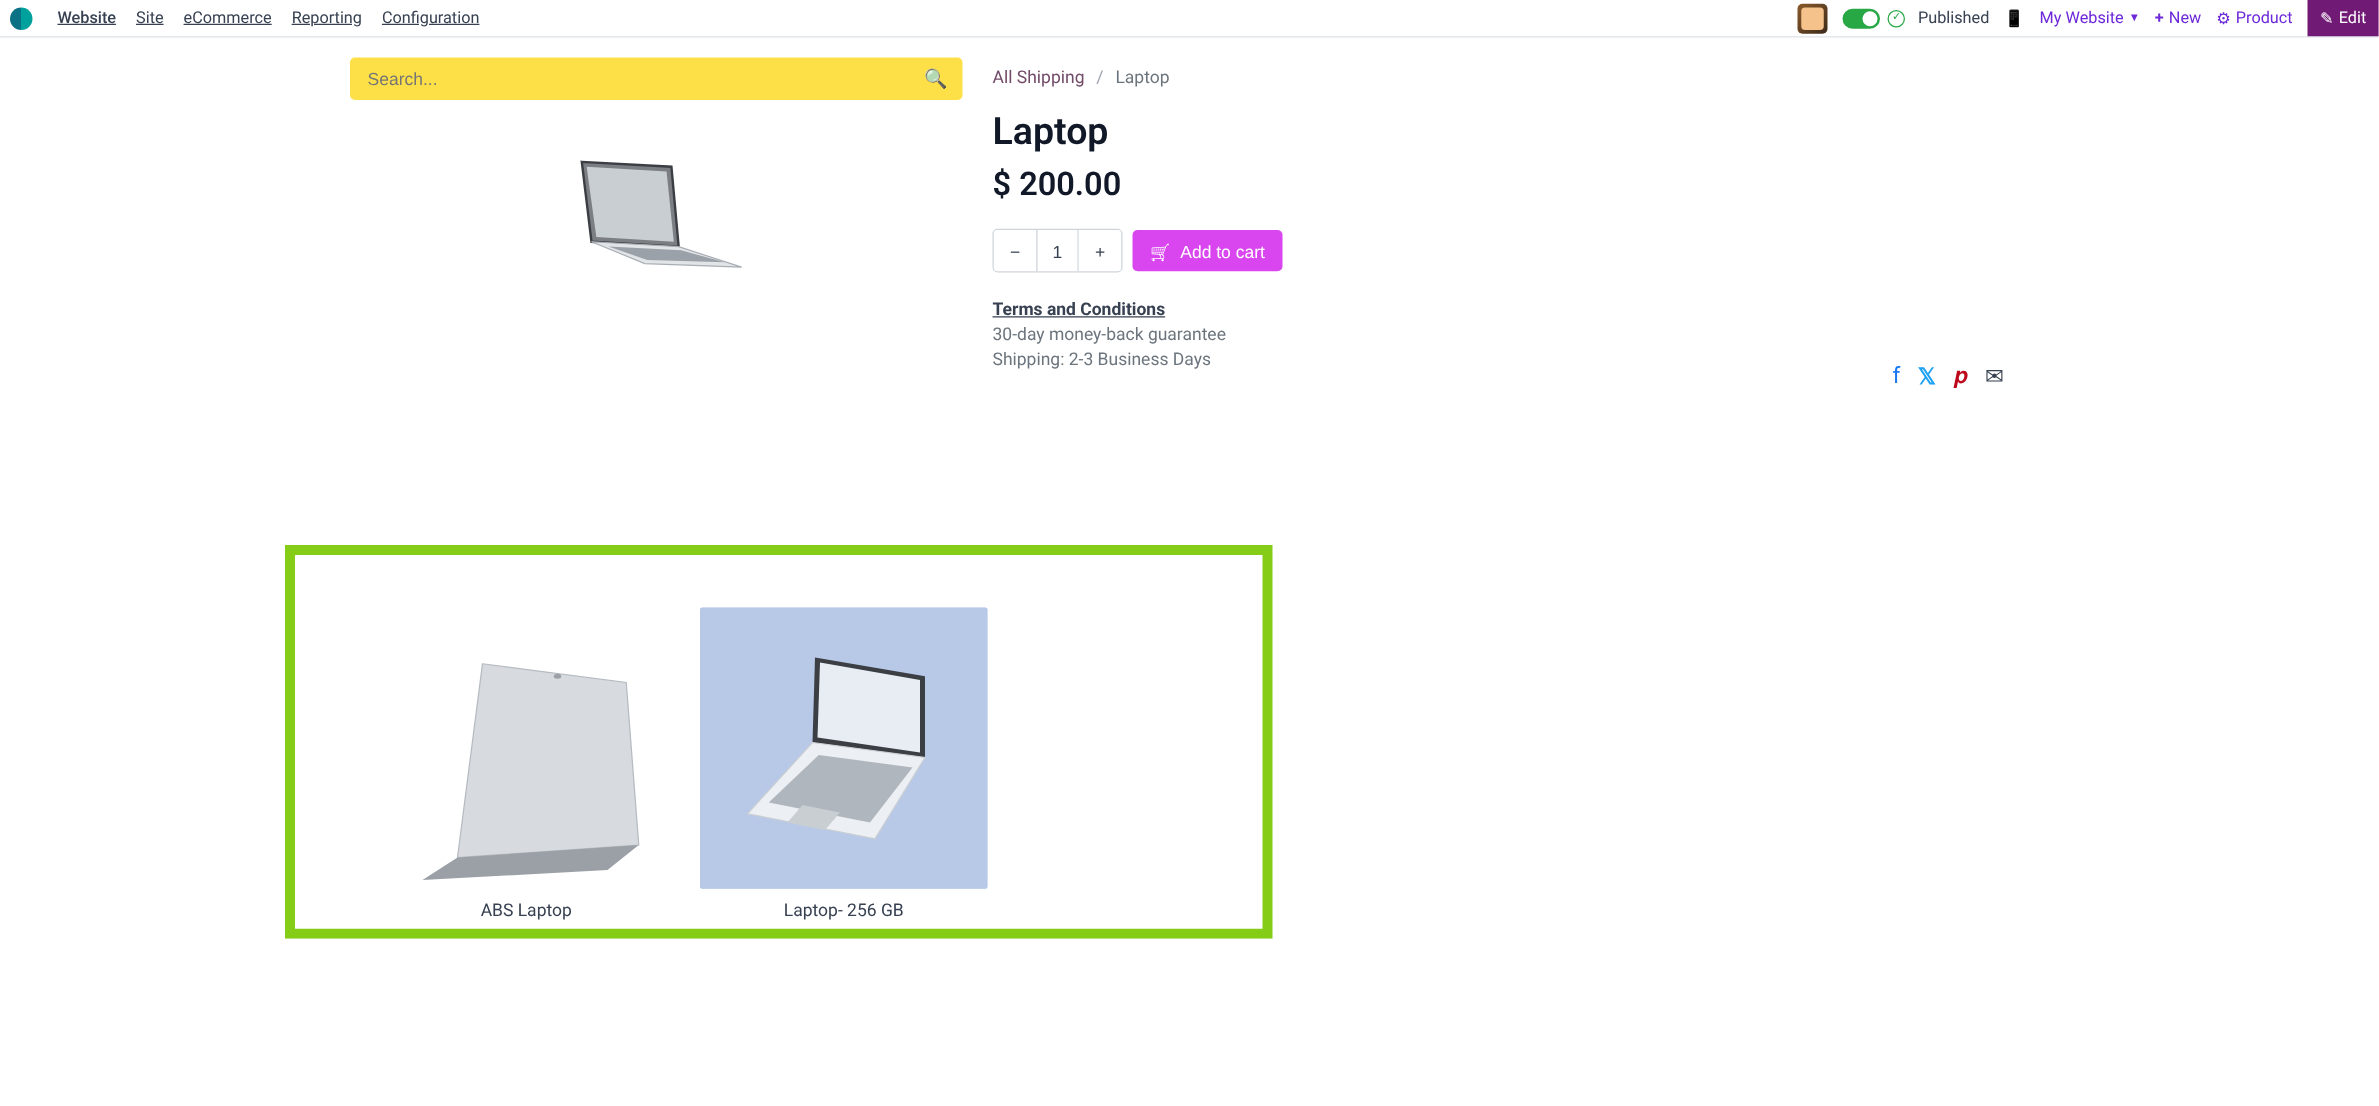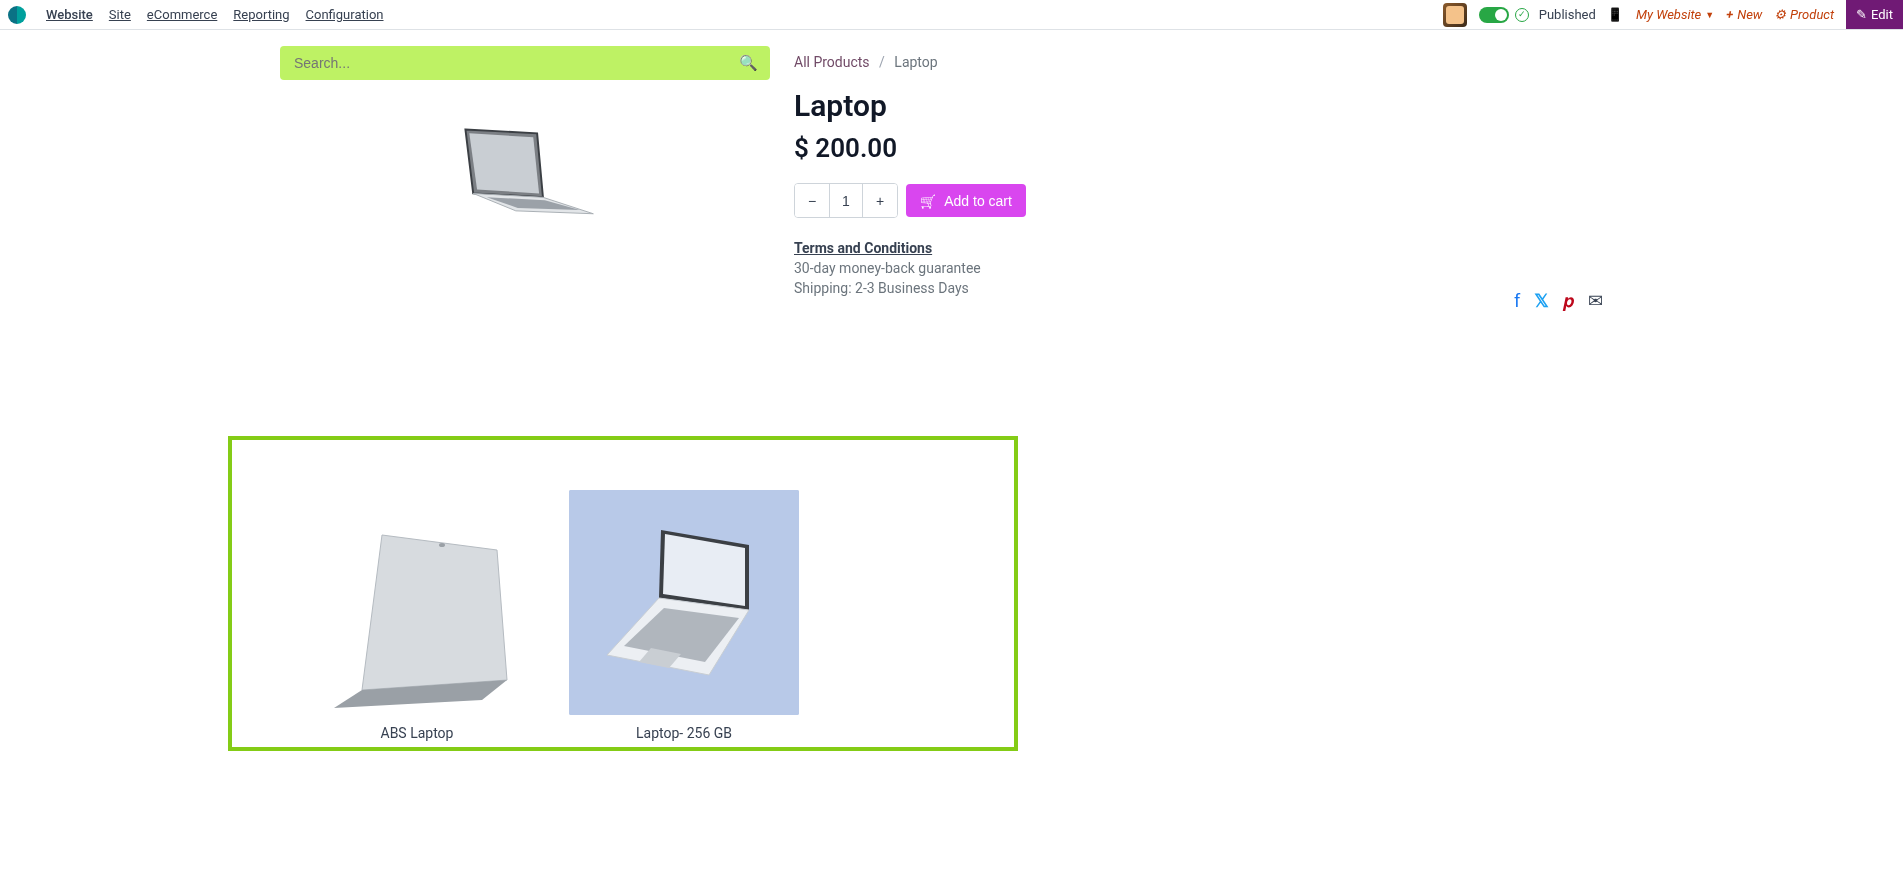--- a/index.html
+++ b/index.html
@@ -49,40 +49,40 @@
     width: 14px; height: 14px; border-radius: 50%;
     border: 1.5px solid #28a745; display: inline-flex;
     align-items: center; justify-content: center;
     margin-right: 4px;
   }
   .check-badge::after {
     content: "✓"; font-size: 9px; color: #28a745; line-height: 1;
   }
   .pub-group { display: flex; align-items: center; gap: 6px; cursor: pointer; }
   .pub-label { color: #374151; }
-  .top-item { display: flex; align-items: center; gap: 4px; cursor: pointer; color: #c2410c; font-style: italic; }
+  .top-item { display: flex; align-items: center; gap: 4px; cursor: pointer; color: #6d28d9; }
   .caret-down { font-size: 9px; }
   .edit-btn {
     height: 100%; background: #701a75; color: #fff;
     display: flex; align-items: center; gap: 4px;
     padding: 0 10px; cursor: pointer;
   }
   .icon-mobile::before { content: "📱"; font-size: 13px; filter: grayscale(1) brightness(0.4); }
   .icon-plus::before { content: "+"; font-weight: 600; }
   .icon-gear::before { content: "⚙"; }
   .icon-pencil::before { content: "✎"; }
   .content-row {
     display: flex; align-items: flex-start;
     gap: 24px; padding: 16px 280px 0 280px;
   }
   .left-col { flex: 0 0 490px; }
   .right-col { flex: 1; }
   .search-wrap {
     display: flex; align-items: center;
-    background: #bef264; border-radius: 4px;
+    background: #fde047; border-radius: 4px;
     height: 34px; padding: 0 12px;
   }
   .search-input {
     flex: 1; border: none; background: transparent;
     outline: none; font-size: 14px; color: #6c757d;
   }
   .search-icon { font-size: 15px; color: #374151; cursor: pointer; }
   .breadcrumb { font-size: 14px; margin-top: 8px; }
   .breadcrumb a { color: #714b67; text-decoration: none; cursor: pointer; }
   .breadcrumb .sep { color: #9ca3af; margin: 0 6px; }
@@ -123,22 +123,22 @@
   .fb { color: #1877f2; }
   .tw { color: #1da1f2; font-weight: bold; }
   .pin { color: #bd081c; }
   .mail { color: #374151; }
   .product-image-area {
     display: flex; justify-content: center; margin-top: 40px;
   }
   .laptop-svg { width: 155px; height: 110px; }
   .related-box {
     margin: 140px 0 0 228px; width: 790px; height: 315px;
-    border: 4px solid #84cc16;
-    display: flex; gap: 37px; padding: 50px 70px 6px 70px;
+    border: 8px solid #84cc16;
+    display: flex; gap: 24px; padding: 50px 70px 6px 70px;
     align-items: flex-end;
   }
   .related-item { width: 230px; display: flex; flex-direction: column; align-items: center; }
   .related-img1, .related-img2 { width: 230px; height: 225px; }
   .related-img2 { background: #b8c9e8; border-radius: 2px; }
   .related-name { font-size: 14px; color: #374151; margin-top: 10px; }
 </style>
 </head>
 <body>
 
@@ -189,21 +189,21 @@
         <polygon points="18,8 92,12 98,78 26,74" fill="#7b7f84" stroke="#3b3f44" stroke-width="2"></polygon>
         <polygon points="22,12 88,16 94,74 30,70" fill="#c9ced3"></polygon>
         <polygon points="26,74 98,78 150,95 70,92" fill="#e2e5e8" stroke="#a8aeb4" stroke-width="1"></polygon>
         <polygon points="40,78 100,81 136,91 72,89" fill="#9ba1a8"></polygon>
       </svg>
     </div>
   </div>
 
   <div class="right-col">
     <div class="breadcrumb">
-      <a>All Products</a>
+      <a>All Shipping</a>
       <span class="sep">/</span>
       <span class="current">Laptop</span>
     </div>
     <h1 class="prod-title">Laptop</h1>
     <div class="price">
       <span>$</span>
       <span>200.00</span>
     </div>
     <div class="qty-row">
       <div class="qty-group">

